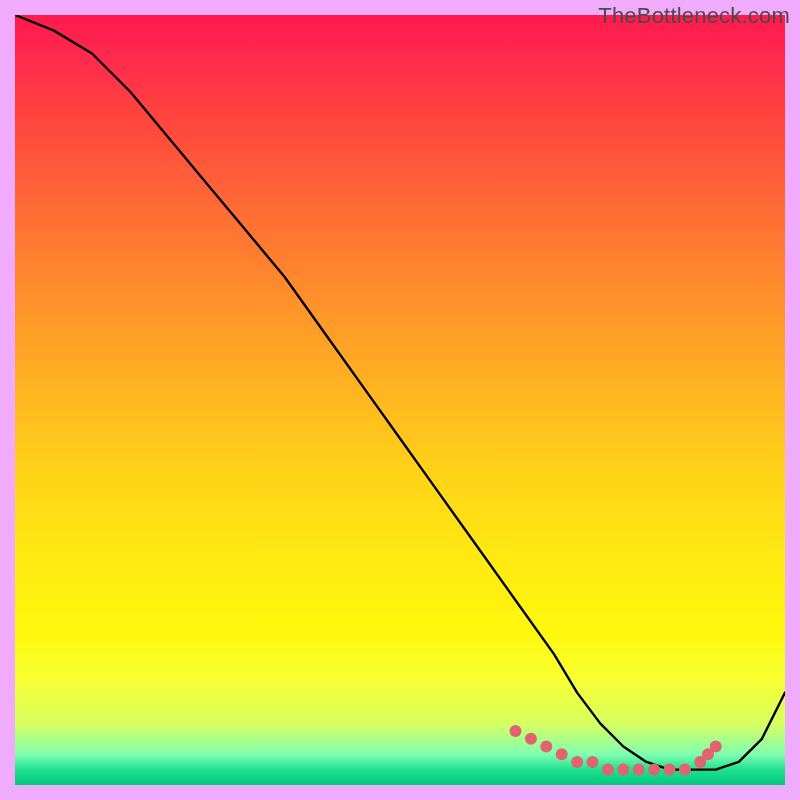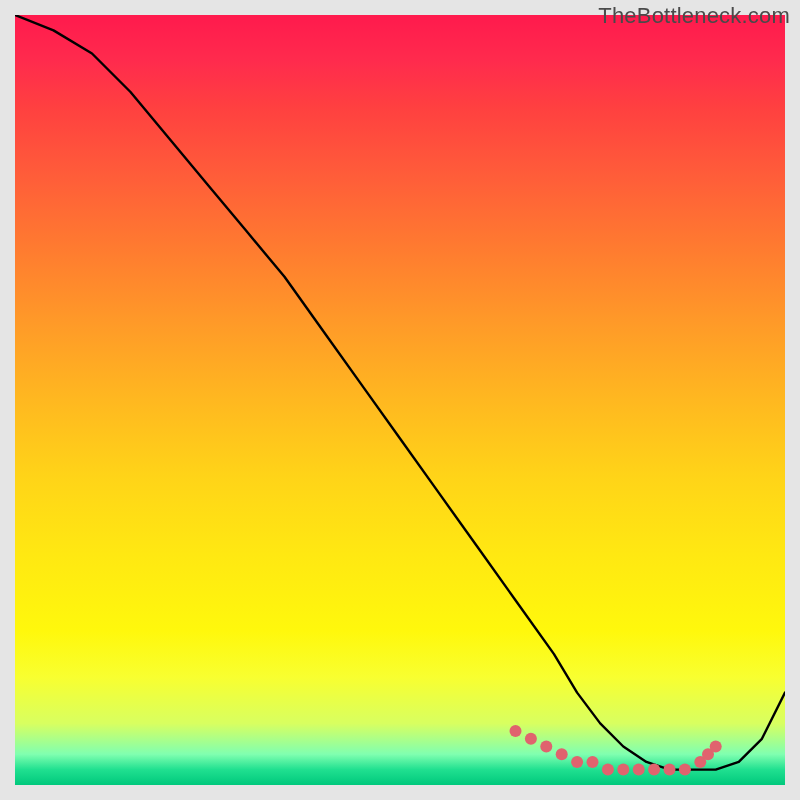--- a/index.html
+++ b/index.html
@@ -8,21 +8,21 @@
     width: 800px;
     height: 800px;
     background: #000;
     overflow: hidden;
     font-family: Arial, Helvetica, sans-serif;
   }
   .stage {
     position: relative;
     width: 800px;
     height: 800px;
-    background: #e5e5e5;
+    background: #f0abfc;
   }
   .plot {
     position: absolute;
     left: 15px;
     top: 15px;
     width: 770px;
     height: 770px;
     background: linear-gradient(to bottom,
       #ff1a4d 0%,
       #ff2b4d 6%,

